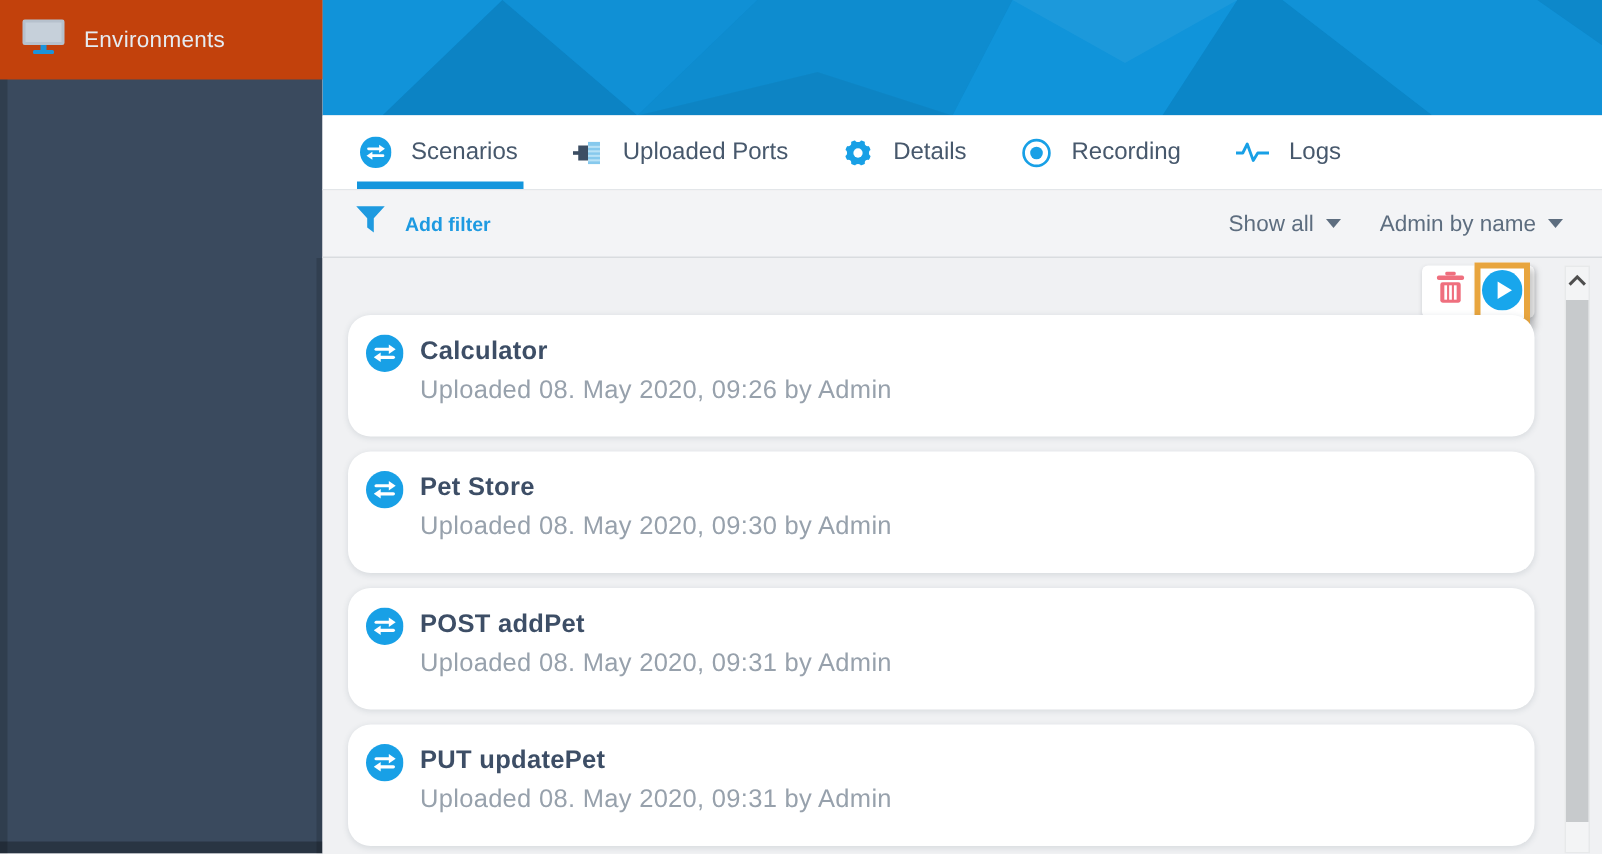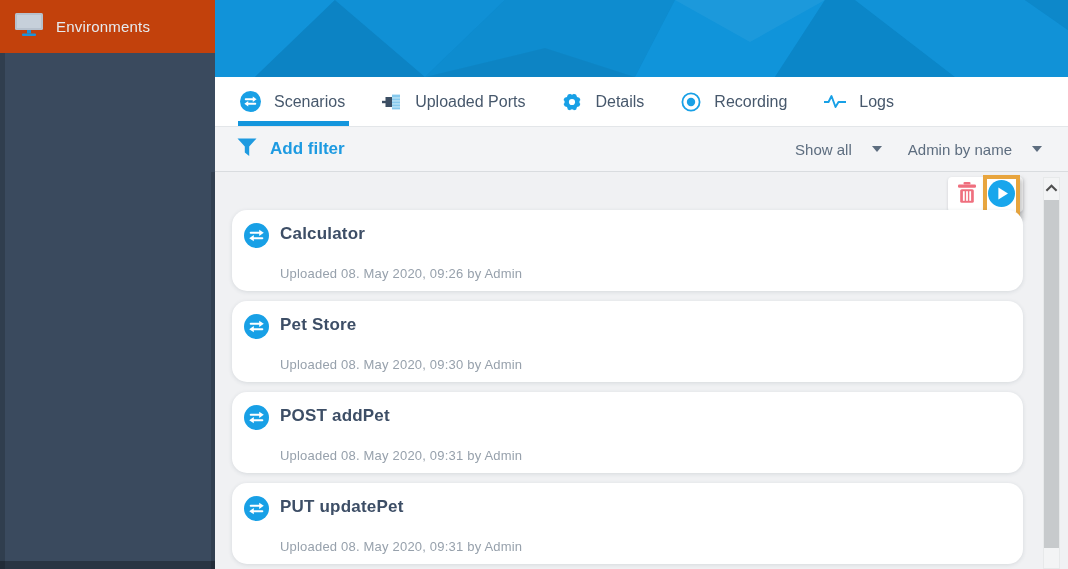--- a/index.html
+++ b/index.html
@@ -24,43 +24,43 @@
   .tabbar { position:absolute; left:0; top:77px; width:853px; height:50px; background:#ffffff;
             border-bottom:1px solid #e3e6e9; display:flex; align-items:stretch; gap:37px; padding-left:25px; }
   .tab { position:relative; display:flex; align-items:center; gap:13px; cursor:pointer;
          color:#47586c; font-size:16px; }
   .tab.active::after { content:""; position:absolute; left:-2px; right:-4px; bottom:0; height:5px; background:#1496dd; }
   .tab .ticon { display:flex; align-items:center; }
 
   .filterbar { position:absolute; left:0; top:127px; width:853px; height:45px; background:#f3f4f6;
                border-bottom:1px solid #d9dcdf; display:flex; align-items:center; }
   .addfilter { display:flex; align-items:center; gap:13px; margin-left:22px; cursor:pointer; }
-  .addfilter .label { color:#1d9ae1; font-weight:bold; font-size:17px; }
+  .addfilter .label { color:#1d9ae1; font-weight:bold; font-size:13px; }
   .filter-right { margin-left:auto; display:flex; align-items:center; gap:26px; margin-right:26px; color:#5d6d7f; font-size:15px; }
-  .dropdown { display:flex; align-items:center; gap:20px; cursor:pointer;text-align:right; }
+  .dropdown { display:flex; align-items:center; gap:8px; cursor:pointer;text-align:right; }
   .caret { width:0; height:0; border-left:5px solid transparent; border-right:5px solid transparent; border-top:6px solid #5d6d7f; }
 
   
   .content { position:absolute; left:0; top:172px; width:853px; height:397px; background:#f0f1f3; }
 
   .action-toolbar { position:absolute; left:733px; top:5px; width:75px; height:35px; background:#ffffff;
                     border-radius:4px; box-shadow:0 1px 3px rgba(50,60,80,0.18); display:flex; align-items:center; }
   .trash-btn { width:38px; height:35px; display:flex; align-items:center; justify-content:center; cursor:pointer; }
   .play-highlight { position:absolute; left:768px; top:3px; width:37px; height:41px; background:#ffffff;
                     border:4px solid #e8a53e; box-shadow:3px 4px 5px rgba(0,0,0,0.22);
                     display:flex; align-items:center; justify-content:center; }
   .play-btn { width:27px; height:27px; display:flex; align-items:center; justify-content:center; cursor:pointer; }
 
   .cards { position:absolute; left:17px; top:38px; width:791px; }
   .card { background:#ffffff; border-radius:15px; height:81px; margin-bottom:10px;
           box-shadow:0 1px 4px rgba(40,60,80,0.13); display:flex; align-items:flex-start; padding:13px 0 0 12px; cursor:pointer; }
   .card .circle-icon { flex:0 0 auto; }
   .card .texts { margin-left:11px; padding-top:1px; }
   .card .title { color:#3d4e66; font-size:17px; font-weight:bold; letter-spacing:0.2px; }
-  .card .subtitle { color:#97a1ac; font-size:13px; margin-top:22px; letter-spacing:0.2px; }
+  .card .subtitle { color:#97a1ac; font-size:17px; margin-top:6px; letter-spacing:0.2px; }
 
   
   .scrollbar { position:absolute; left:828px; top:5px; width:17px; height:392px; background:#f3f4f5; border:1px solid #e7e9ea; }
   .scroll-up { height:17px; display:flex; align-items:center; justify-content:center; cursor:pointer; }
   .scroll-thumb { position:absolute; left:0; right:0; top:22px; height:348px; background:#c7cacc; cursor:pointer; }
 </style>
 </head>
 <body>
 
 <div class="app">

